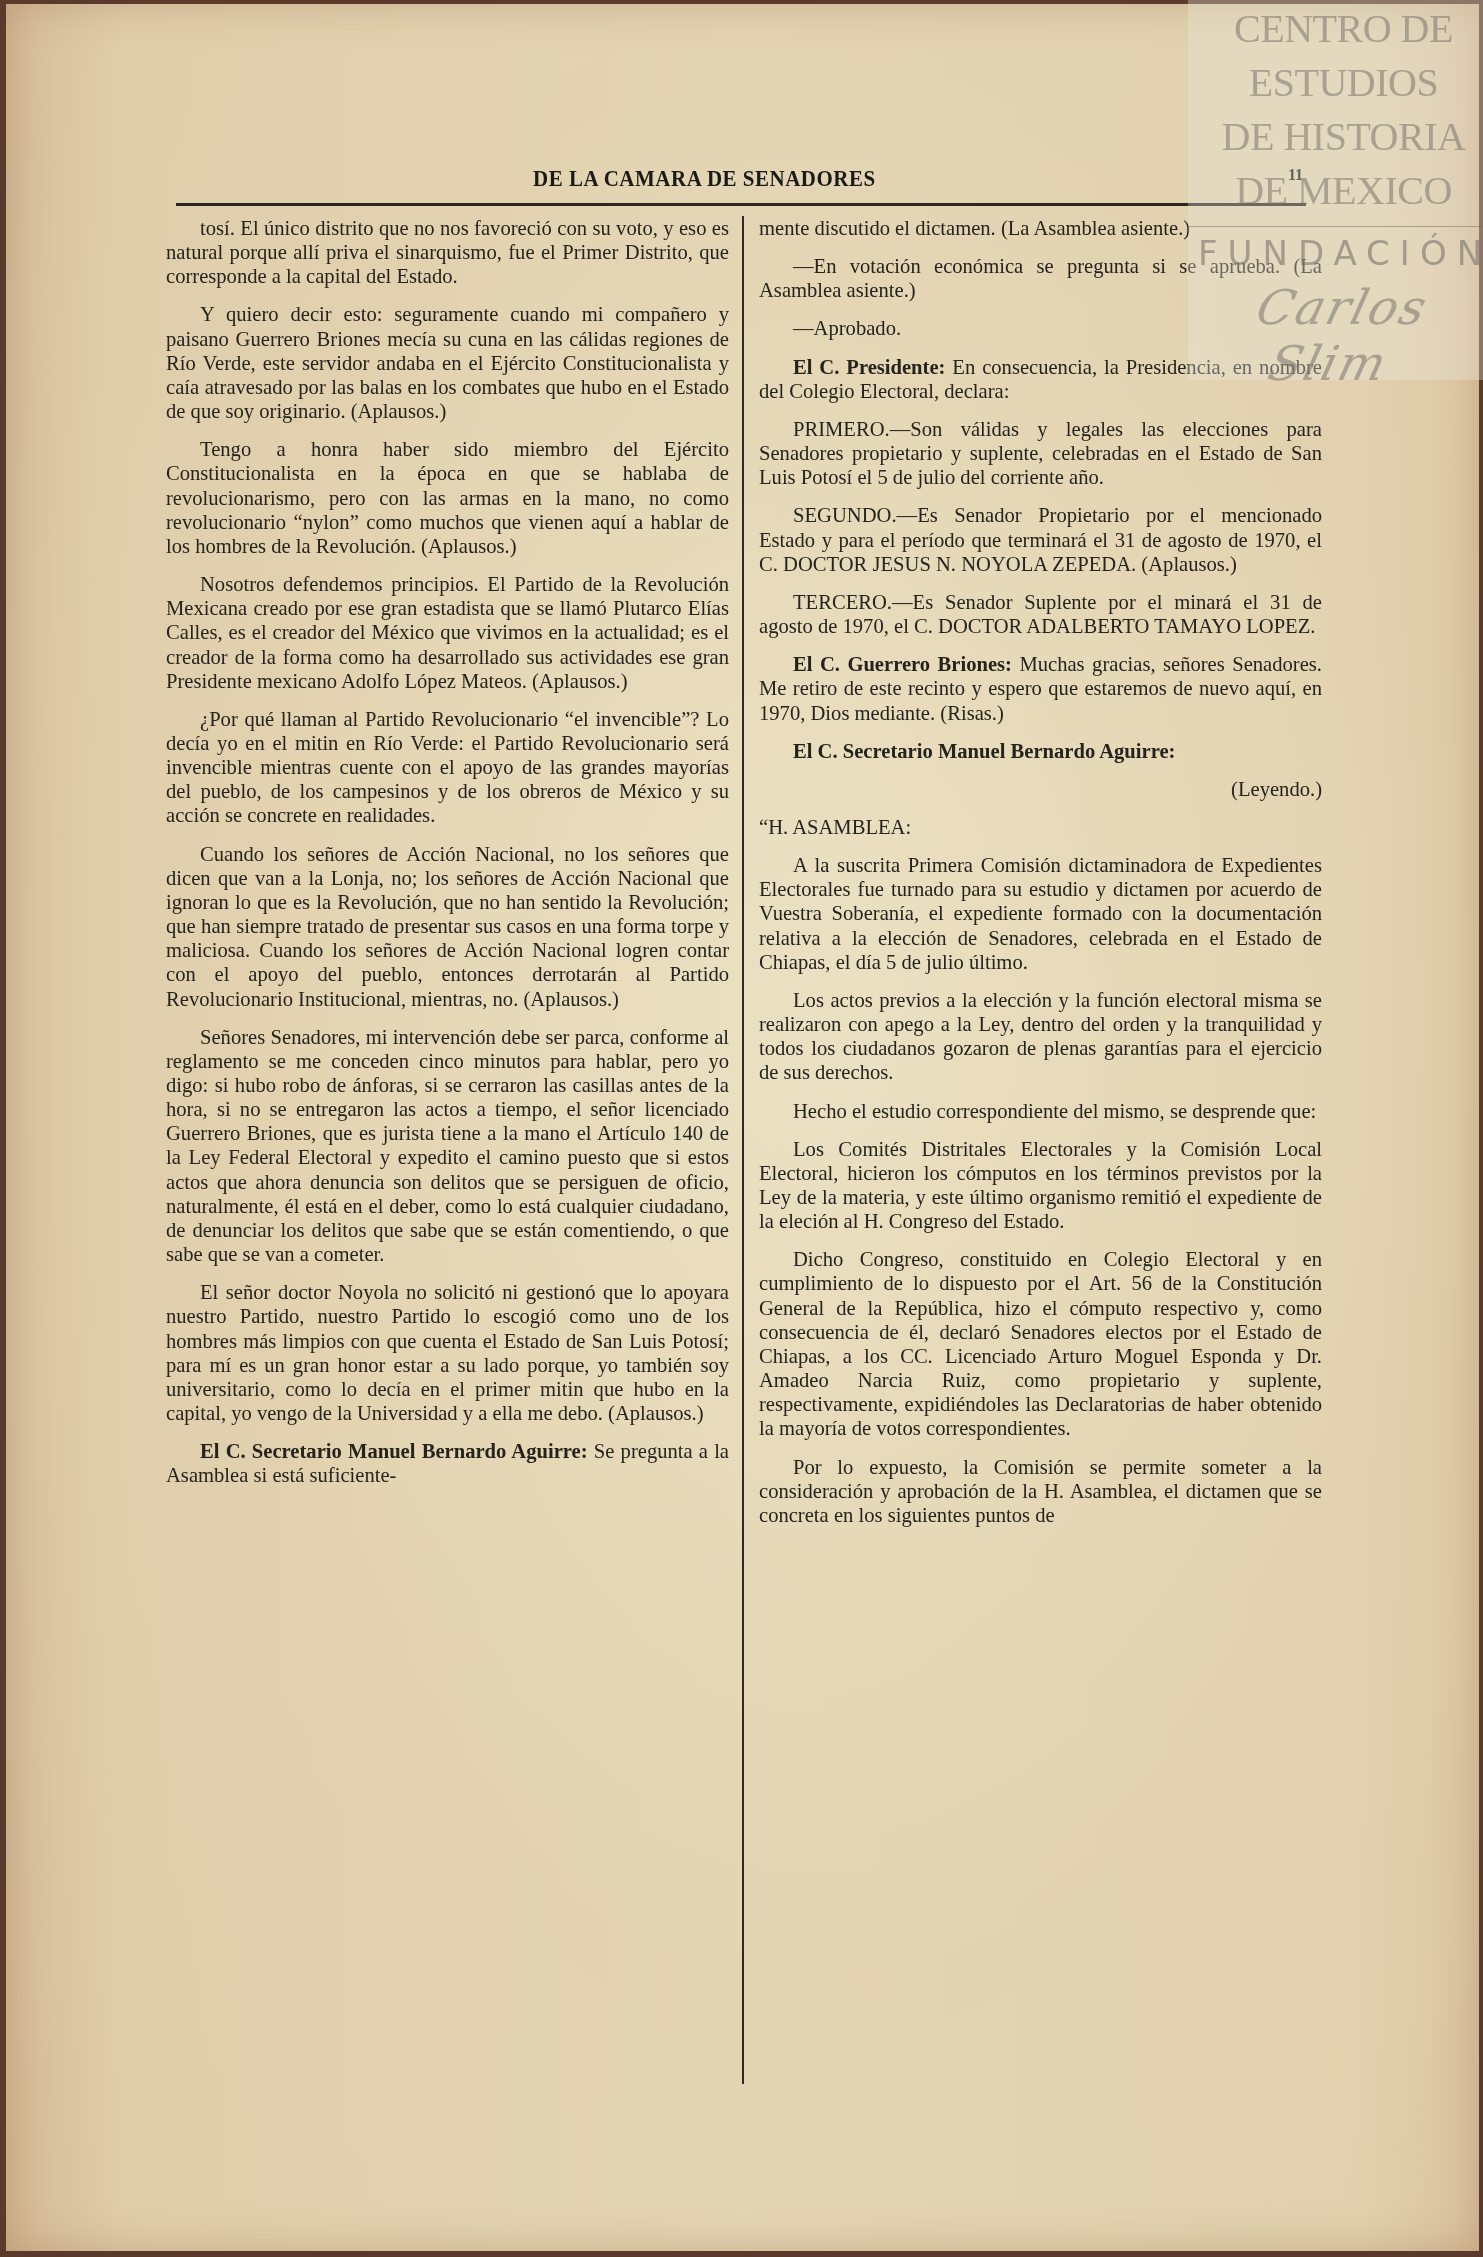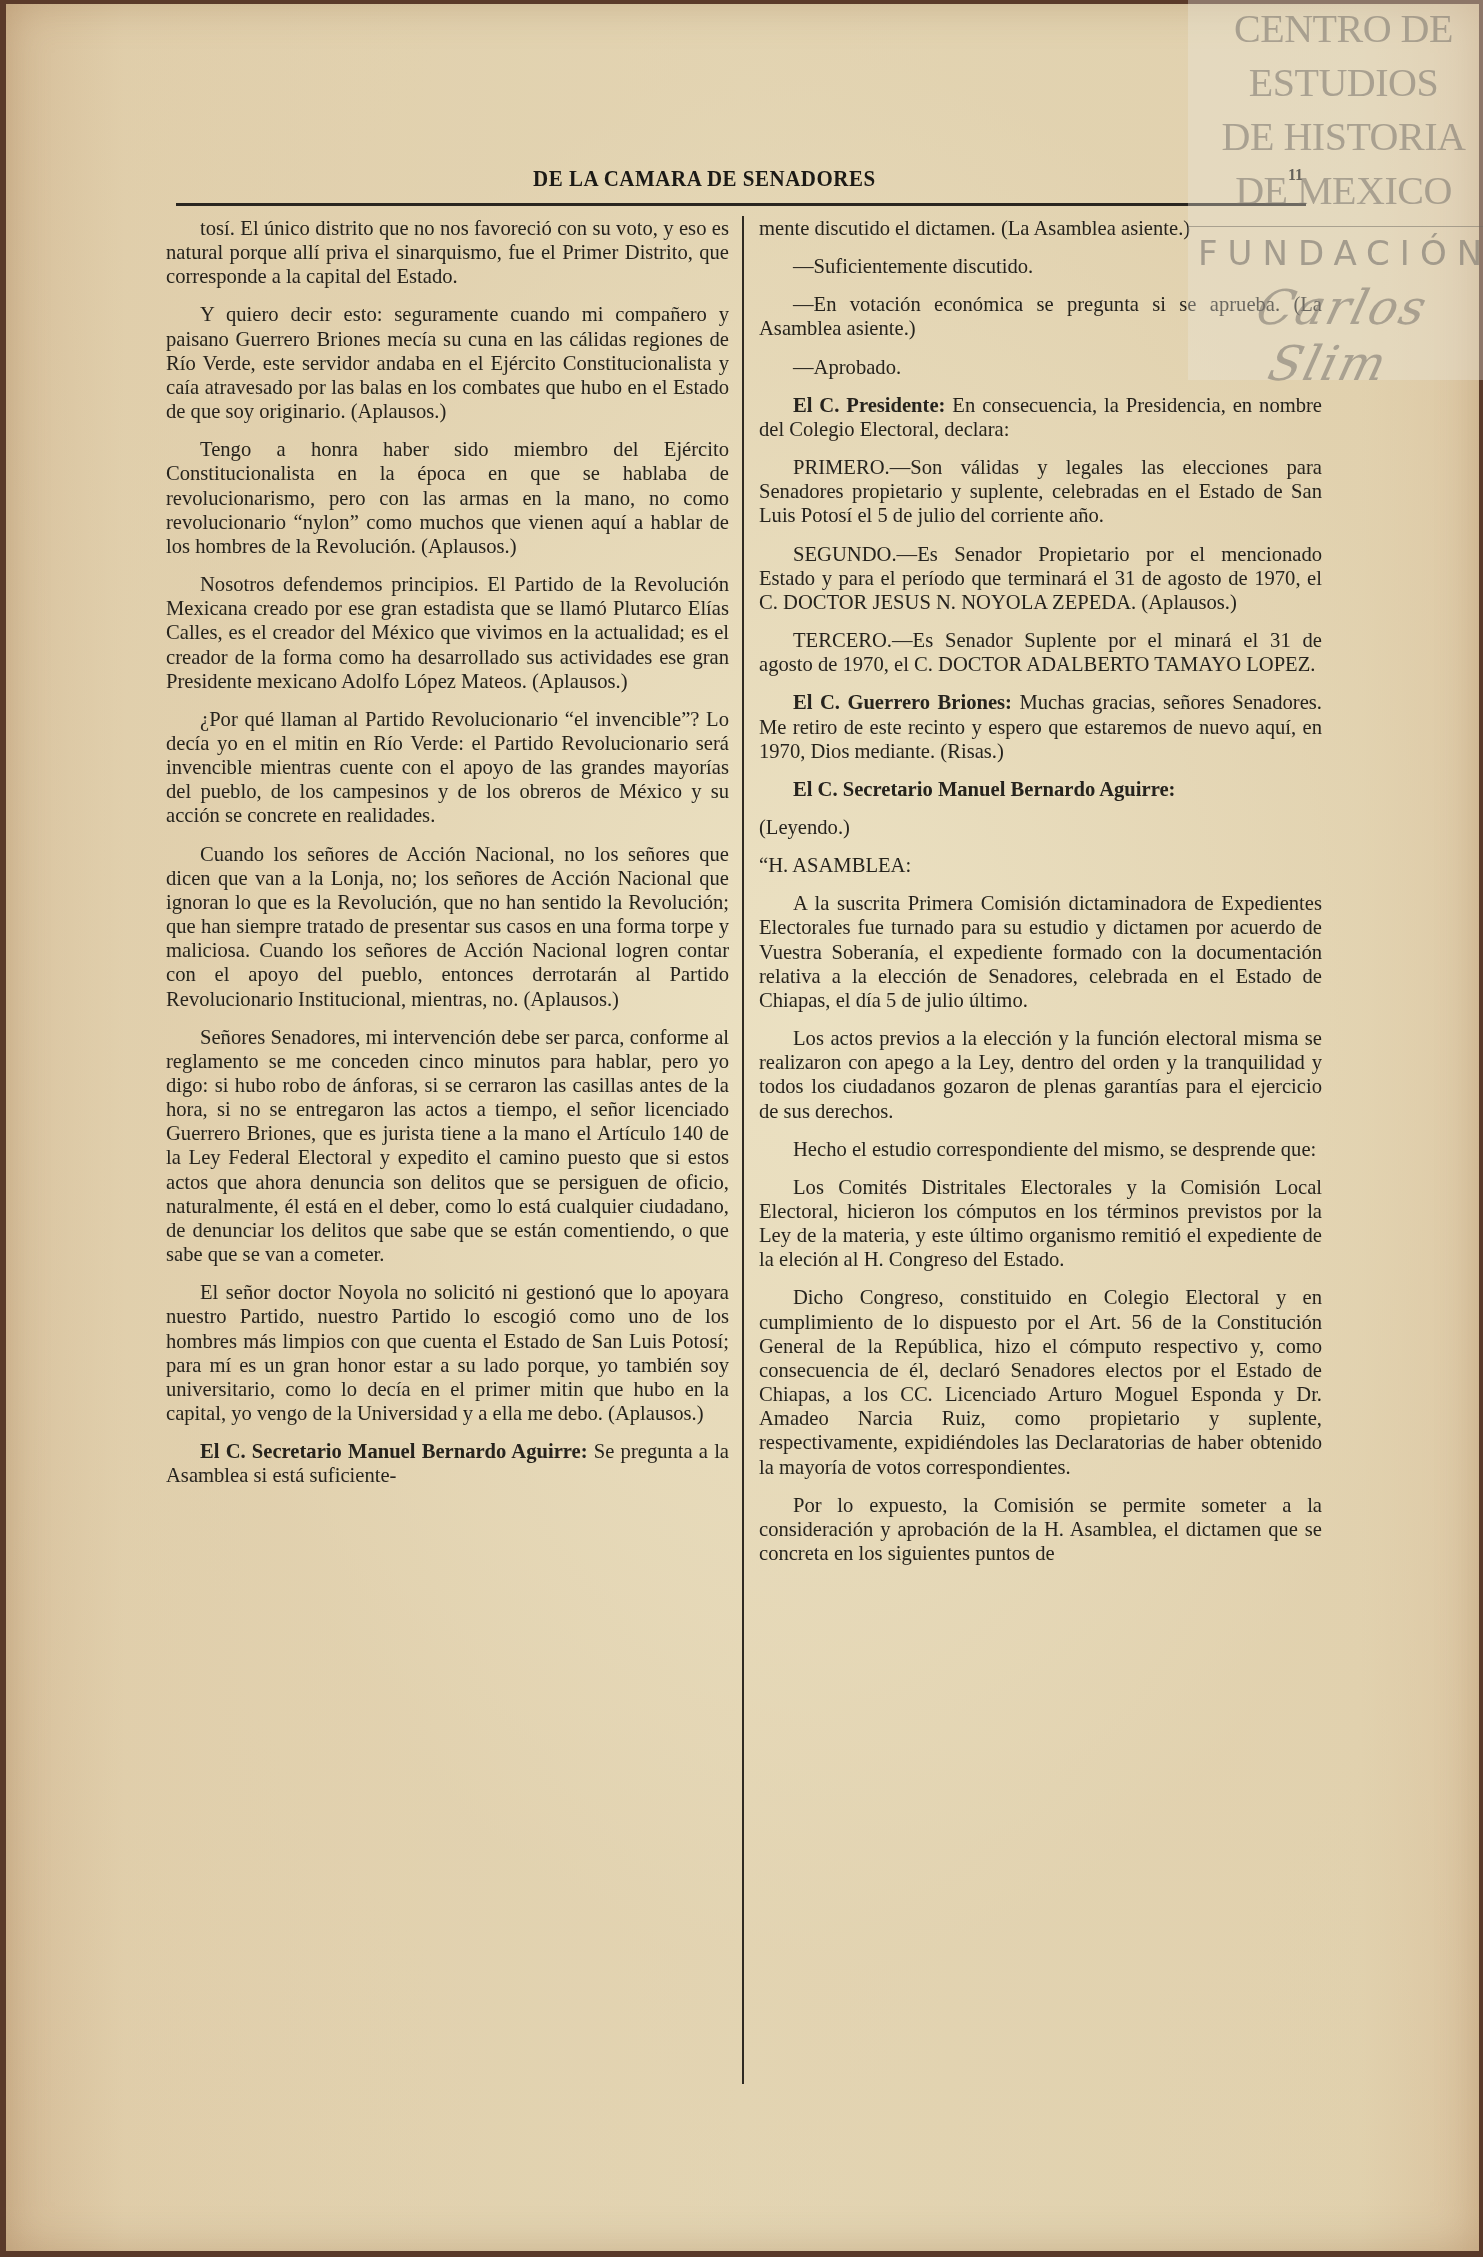--- a/index.html
+++ b/index.html
@@ -36,21 +36,21 @@
       text-align: justify; hyphens: manual;
     }
     .col-left { left: 160px; }
     .col-right { left: 753px; width: 563px; }
     .col-sep {
       position: absolute; left: 736px; top: 212px; width: 2px; height: 1868px;
       background: #2f2a22;
     }
     .para { margin: 0 0 14px 0; text-indent: 34px; }
     .para.noindent { text-indent: 0; }
-    .para.center { text-align: left; text-indent: 0; }
+    .para.center { text-align: right; text-indent: 0; }
     .speaker { font-weight: bold; }
     .watermark {
       position: absolute; left: 1188px; top: 0; width: 295px; height: 380px;
       background: rgba(236,232,222,0.35);
       color: rgba(120,115,108,0.55);
       text-align: center;
       font-family: "Liberation Serif", serif;
     }
     .wm-line { font-size: 40px; line-height: 54px; letter-spacing: -0.5px; margin-left: 16px; }
     .wm-l1 { margin-top: 2px; }
@@ -80,21 +80,20 @@
       <p class="para"><span>Nosotros defendemos principios. El Partido de la Revolución Mexicana creado por ese gran estadista que se llamó Plutarco Elías Calles, es el creador del México que vivimos en la actualidad; es el creador de la forma como ha desarrollado sus actividades ese gran Presidente mexicano Adolfo López Mateos. (Aplausos.)</span></p>
       <p class="para"><span>¿Por qué llaman al Partido Revolucionario “el invencible”? Lo decía yo en el mitin en Río Verde: el Partido Revolucionario será invencible mientras cuente con el apoyo de las grandes mayorías del pueblo, de los campesinos y de los obreros de México y su acción se concrete en realidades.</span></p>
       <p class="para"><span>Cuando los señores de Acción Nacional, no los señores que dicen que van a la Lonja, no; los señores de Acción Nacional que ignoran lo que es la Revolución, que no han sentido la Revolución; que han siempre tratado de presentar sus casos en una forma torpe y maliciosa. Cuando los señores de Acción Nacional logren contar con el apoyo del pueblo, entonces derrotarán al Partido Revolucionario Institucional, mientras, no. (Aplausos.)</span></p>
       <p class="para"><span>Señores Senadores, mi intervención debe ser parca, conforme al reglamento se me conceden cinco minutos para hablar, pero yo digo: si hubo robo de ánforas, si se cerraron las casillas antes de la hora, si no se entregaron las actos a tiempo, el señor licenciado Guerrero Briones, que es jurista tiene a la mano el Artículo 140 de la Ley Federal Electoral y expedito el camino puesto que si estos actos que ahora denuncia son delitos que se persiguen de oficio, naturalmente, él está en el deber, como lo está cualquier ciudadano, de denunciar los delitos que sabe que se están comentiendo, o que sabe que se van a cometer.</span></p>
       <p class="para"><span>El señor doctor Noyola no solicitó ni gestionó que lo apoyara nuestro Partido, nuestro Partido lo escogió como uno de los hombres más limpios con que cuenta el Estado de San Luis Potosí; para mí es un gran honor estar a su lado porque, yo también soy universitario, como lo decía en el primer mitin que hubo en la capital, yo vengo de la Universidad y a ella me debo. (Aplausos.)</span></p>
       <p class="para"><span class="speaker">El C. Secretario Manuel Bernardo Aguirre:</span> <span>Se pregunta a la Asamblea si está suficiente-</span></p>
     </div>
   <div class="col-sep"></div>
   <div class="column col-right" id="col-right">
       <p class="para noindent"><span>mente discutido el dictamen. (La Asamblea asiente.)</span></p>
-      <p class="para"><span>—Suficientemente discutido.</span></p>
       <p class="para"><span>—En votación económica se pregunta si se aprueba. (La Asamblea asiente.)</span></p>
       <p class="para"><span>—Aprobado.</span></p>
       <p class="para"><span class="speaker">El C. Presidente:</span> <span>En consecuencia, la Presidencia, en nombre del Colegio Electoral, declara:</span></p>
       <p class="para"><span>PRIMERO.—Son válidas y legales las elecciones para Senadores propietario y suplente, celebradas en el Estado de San Luis Potosí el 5 de julio del corriente año.</span></p>
       <p class="para"><span>SEGUNDO.—Es Senador Propietario por el mencionado Estado y para el período que terminará el 31 de agosto de 1970, el C. DOCTOR JESUS N. NOYOLA ZEPEDA. (Aplausos.)</span></p>
       <p class="para"><span>TERCERO.—Es Senador Suplente por el minará el 31 de agosto de 1970, el C. DOCTOR ADALBERTO TAMAYO LOPEZ.</span></p>
       <p class="para"><span class="speaker">El C. Guerrero Briones:</span> <span>Muchas gracias, señores Senadores. Me retiro de este recinto y espero que estaremos de nuevo aquí, en 1970, Dios mediante. (Risas.)</span></p>
       <p class="para"><span class="speaker">El C. Secretario Manuel Bernardo Aguirre:</span> <span></span></p>
       <p class="para center"><span>(Leyendo.)</span></p>
       <p class="para noindent"><span>“H. ASAMBLEA:</span></p>

